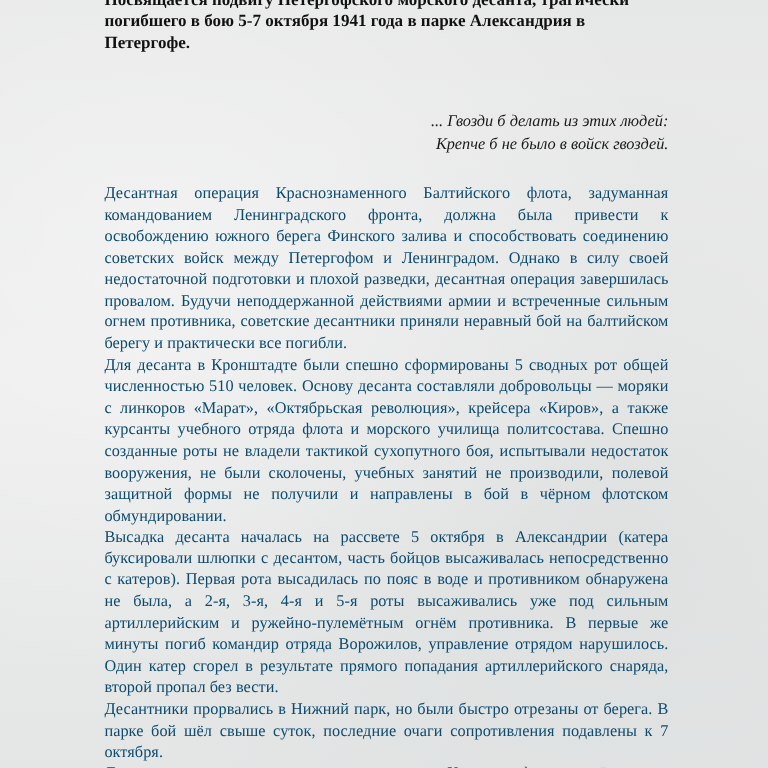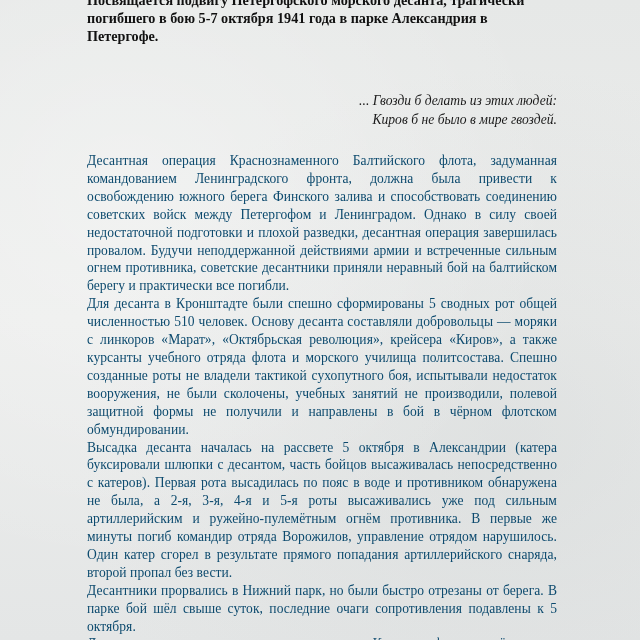--- a/index.html
+++ b/index.html
@@ -57,24 +57,24 @@
     }
   </style>
 </head>
 <body>
 
 <div class="page">
   <p class="dedication">Посвящается подвигу Петергофского морского десанта, трагически погибшего в бою 5-7 октября 1941 года в парке Александрия в Петергофе.</p>
 
   <div class="epigraph">
     <div>... Гвозди б делать из этих людей:</div>
-    <div>Киров б не было в мире гвоздей.</div>
+    <div>Крепче б не было в войск гвоздей.</div>
   </div>
 
   <div class="body-text">
     <p>Десантная операция Краснознаменного Балтийского флота, задуманная командованием Ленинградского фронта, должна была привести к освобождению южного берега Финского залива и способствовать соединению советских войск между Петергофом и Ленинградом. Однако в силу своей недостаточной подготовки и плохой разведки, десантная операция завершилась провалом. Будучи неподдержанной действиями армии и встреченные сильным огнем противника, советские десантники приняли неравный бой на балтийском берегу и практически все погибли.</p>
     <p>Для десанта в Кронштадте были спешно сформированы 5 сводных рот общей численностью 510 человек. Основу десанта составляли добровольцы — моряки с линкоров «Марат», «Октябрьская революция», крейсера «Киров», а также курсанты учебного отряда флота и морского училища политсостава. Спешно созданные роты не владели тактикой сухопутного боя, испытывали недостаток вооружения, не были сколочены, учебных занятий не производили, полевой защитной формы не получили и направлены в бой в чёрном флотском обмундировании.</p>
     <p>Высадка десанта началась на рассвете 5 октября в Александрии (катера буксировали шлюпки с десантом, часть бойцов высаживалась непосредственно с катеров). Первая рота высадилась по пояс в воде и противником обнаружена не была, а 2-я, 3-я, 4-я и 5-я роты высаживались уже под сильным артиллерийским и ружейно-пулемётным огнём противника. В первые же минуты погиб командир отряда Ворожилов, управление отрядом нарушилось. Один катер сгорел в результате прямого попадания артиллерийского снаряда, второй пропал без вести.</p>
-    <p>Десантники прорвались в Нижний парк, но были быстро отрезаны от берега. В парке бой шёл свыше суток, последние очаги сопротивления подавлены к 5 октября.</p>
+    <p>Десантники прорвались в Нижний парк, но были быстро отрезаны от берега. В парке бой шёл свыше суток, последние очаги сопротивления подавлены к 7 октября.</p>
     <p>Десантная операция в тыл врага провалилась. Катерами флота спасён только один выплывший в залив раненый моряк — Борис Шитиков, ещё несколько человек после тяжёлых ранений взяты в плен. При этом личный состав десанта проявил исключительный героизм и самопожертвование. Моряки сражались до последнего патрона, многие погибли, пытаясь сойтись с врагом в рукопашные схватки. Для поиска и уничтожения последних моряков немцы запустили в Нижний парк несколько десятков овчарок, многие раненые бойцы были загрызены собаками. В плен попали только несколько человек, все после тяжёлых ранений и в большинстве — в бессознательном состоянии. В расположение наших войск никому прорваться не удалось. Впоследствии об этой трагической десантной операции постарались забыть.</p>
 
   </div>
 </div>
 
 </body></html>

